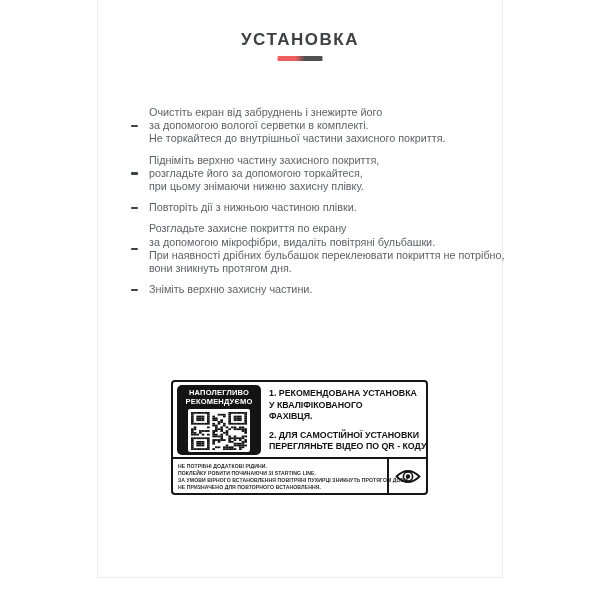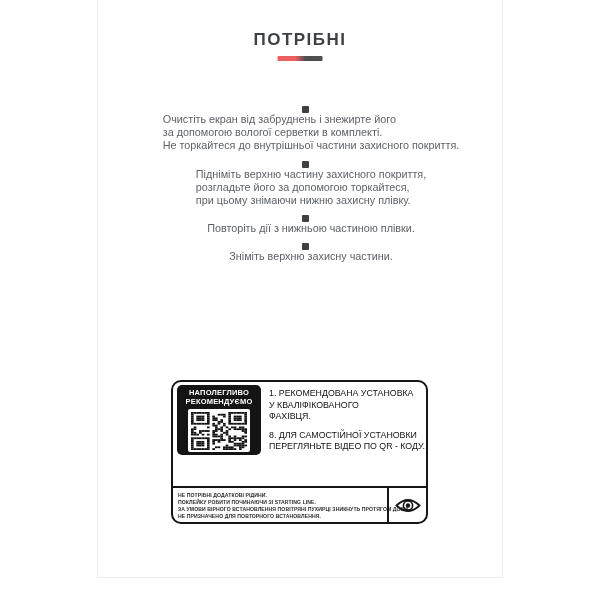--- a/index.html
+++ b/index.html
@@ -16,48 +16,48 @@
   .title{
     position:absolute;top:30px;left:0;width:100%;text-align:center;
     font-size:17px;font-weight:700;letter-spacing:1.5px;color:#3d4145;
   }
   .title-underline{
     position:absolute;top:56px;left:50%;transform:translateX(-50%);
     width:45px;height:5px;border-radius:1px;
     background:linear-gradient(90deg,#ed5e5e 0%,#ed5e5e 40%,#4f4f4f 62%,#4f4f4f 100%);
   }
   .instructions{position:absolute;left:33px;top:106px;width:360px;}
-  .instr-item{display:flex;align-items:center;margin-bottom:8px;flex-direction:column;}
+  .instr-item{display:flex;align-items:center;margin-bottom:8px;}
   .dash{
     flex:0 0 7px;width:7px;height:2.5px;background:#3c4043;border-radius:1px;
     margin-right:11px;
   }
   .instr-text{
     font-size:10.8px;line-height:13.2px;color:#5d6267;white-space:pre;
   }
   .rec-box{
-    position:absolute;left:73px;top:380px;width:257px;height:144px;
-    border:2px solid #161616;border-radius:10px;box-sizing:border-box;background:#fff;
+    position:absolute;left:73px;top:380px;width:257px;height:115px;
+    border:2px solid #161616;border-radius:4px;box-sizing:border-box;background:#fff;
   }
   .badge-panel{
     position:absolute;left:4px;top:3px;width:84px;height:70px;
     background:#141414;border-radius:5px;overflow:hidden;
   }
   .badge-label{
     margin-top:4px;text-align:center;color:#ffffff;font-weight:700;
     font-size:7.5px;line-height:8.5px;letter-spacing:.2px;white-space:pre;
   }
   .qr-tile{
     position:absolute;left:11px;top:24px;width:62px;height:43px;
     background:#ffffff;border-radius:2px;display:flex;align-items:center;justify-content:center;
   }
   .qr-tile svg{display:block;}
   .rec-points{position:absolute;left:96px;top:6px;width:158px;}
   .rec-point{
-    margin:0 6px 7px 0;font-size:8.8px;line-height:11.5px;font-weight:400;color:#111;
+    margin:0 6px 7px 0;font-size:8.8px;line-height:11.5px;font-weight:700;color:#111;
     white-space:pre;
   }
   .fine-strip{
     position:absolute;left:0;right:0;bottom:0;height:36px;box-sizing:border-box;
     border-top:2px solid #161616;
   }
   .fine-print{
     position:absolute;left:5px;top:3px;transform:scale(0.8);transform-origin:left top;
     width:260px;
   }
@@ -68,39 +68,46 @@
   .eye-cell{
     position:absolute;right:0;top:0;bottom:0;width:39px;box-sizing:border-box;
     border-left:2px solid #161616;display:flex;align-items:center;justify-content:center;
   }
 </style>
 </head>
 <body>
 
 <div class="page">
 
-  <div class="title">ПОТРІБНІ</div>
+  <div class="title">УСТАНОВКА</div>
   <div class="title-underline"></div>
 
   <div class="instructions">
     <div class="instr-item">
       <div class="dash"></div>
       <div class="instr-text">Очистіть екран від забруднень і знежирте його
 за допомогою вологої серветки в комплекті.
 Не торкайтеся до внутрішньої частини захисного покриття.</div>
     </div>
     <div class="instr-item">
       <div class="dash"></div>
       <div class="instr-text">Підніміть верхню частину захисного покриття,
 розгладьте його за допомогою торкайтеся,
 при цьому знімаючи нижню захисну плівку.</div>
     </div>
     <div class="instr-item">
       <div class="dash"></div>
       <div class="instr-text">Повторіть дії з нижньою частиною плівки.</div>
+    </div>
+    <div class="instr-item">
+      <div class="dash"></div>
+      <div class="instr-text">Розгладьте захисне покриття по екрану
+за допомогою мікрофібри, видаліть повітряні бульбашки.
+При наявності дрібних бульбашок переклеювати покриття не потрібно,
+вони зникнуть протягом дня.</div>
     </div>
     <div class="instr-item">
       <div class="dash"></div>
       <div class="instr-text">Зніміть верхню захисну частини.</div>
     </div>
   </div>
 
   <div class="rec-box">
     <div class="badge-panel">
       <div class="badge-label">НАПОЛЕГЛИВО
@@ -327,21 +334,21 @@
             <rect x="15" y="20" width="1" height="1" fill="#111"></rect>
             <rect x="16" y="20" width="1" height="1" fill="#111"></rect>
             <rect x="18" y="20" width="1" height="1" fill="#111"></rect>
           </svg>
       </div>
     </div>
     <div class="rec-points">
       <p class="rec-point">1. РЕКОМЕНДОВАНА УСТАНОВКА
 У КВАЛІФІКОВАНОГО
 ФАХІВЦЯ.</p>
-      <p class="rec-point">8. ДЛЯ САМОСТІЙНОЇ УСТАНОВКИ
+      <p class="rec-point">2. ДЛЯ САМОСТІЙНОЇ УСТАНОВКИ
 ПЕРЕГЛЯНЬТЕ ВІДЕО ПО QR - КОДУ.</p>
     </div>
     <div class="fine-strip">
       <div class="fine-print">
         <span class="fine-line">НЕ ПОТРІБНІ ДОДАТКОВІ РІДИНИ.</span>
         <span class="fine-line">ПОКЛЕЙКУ РОБИТИ ПОЧИНАЮЧИ ЗІ STARTING LINE.</span>
         <span class="fine-line">ЗА УМОВИ ВІРНОГО ВСТАНОВЛЕННЯ ПОВІТРЯНІ ПУХИРЦІ ЗНИКНУТЬ ПРОТЯГОМ ДОБИ.</span>
         <span class="fine-line">НЕ ПРИЗНАЧЕНО ДЛЯ ПОВТОРНОГО ВСТАНОВЛЕННЯ.</span>
       </div>
       <div class="eye-cell">

